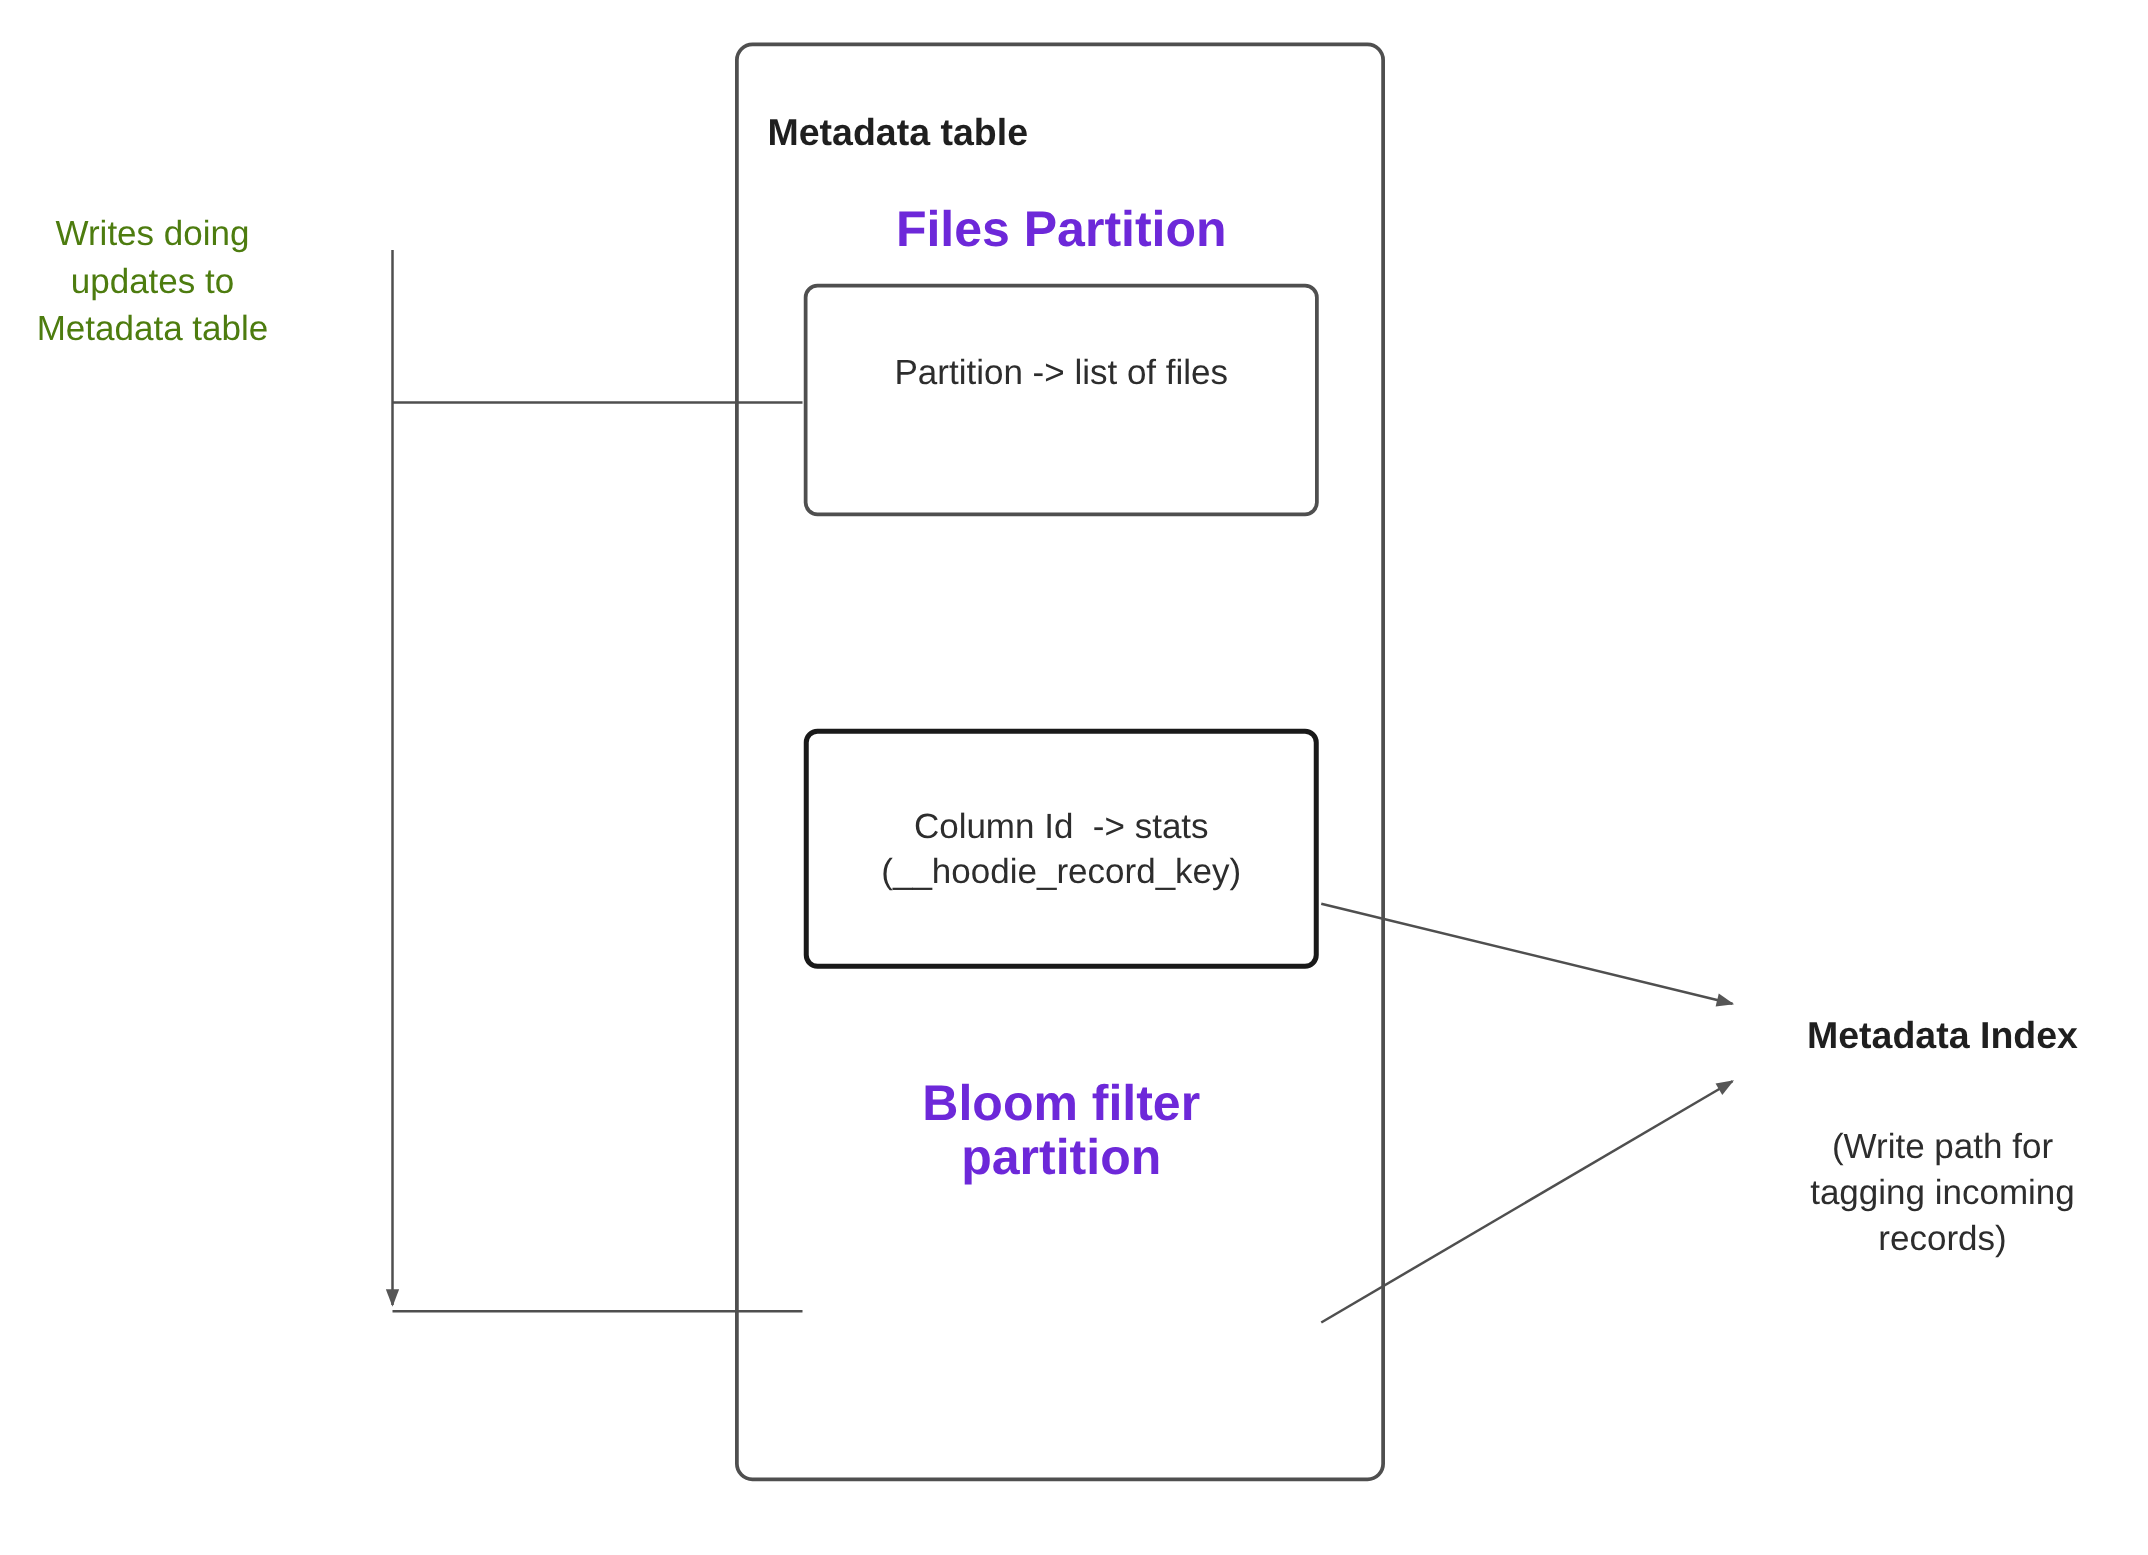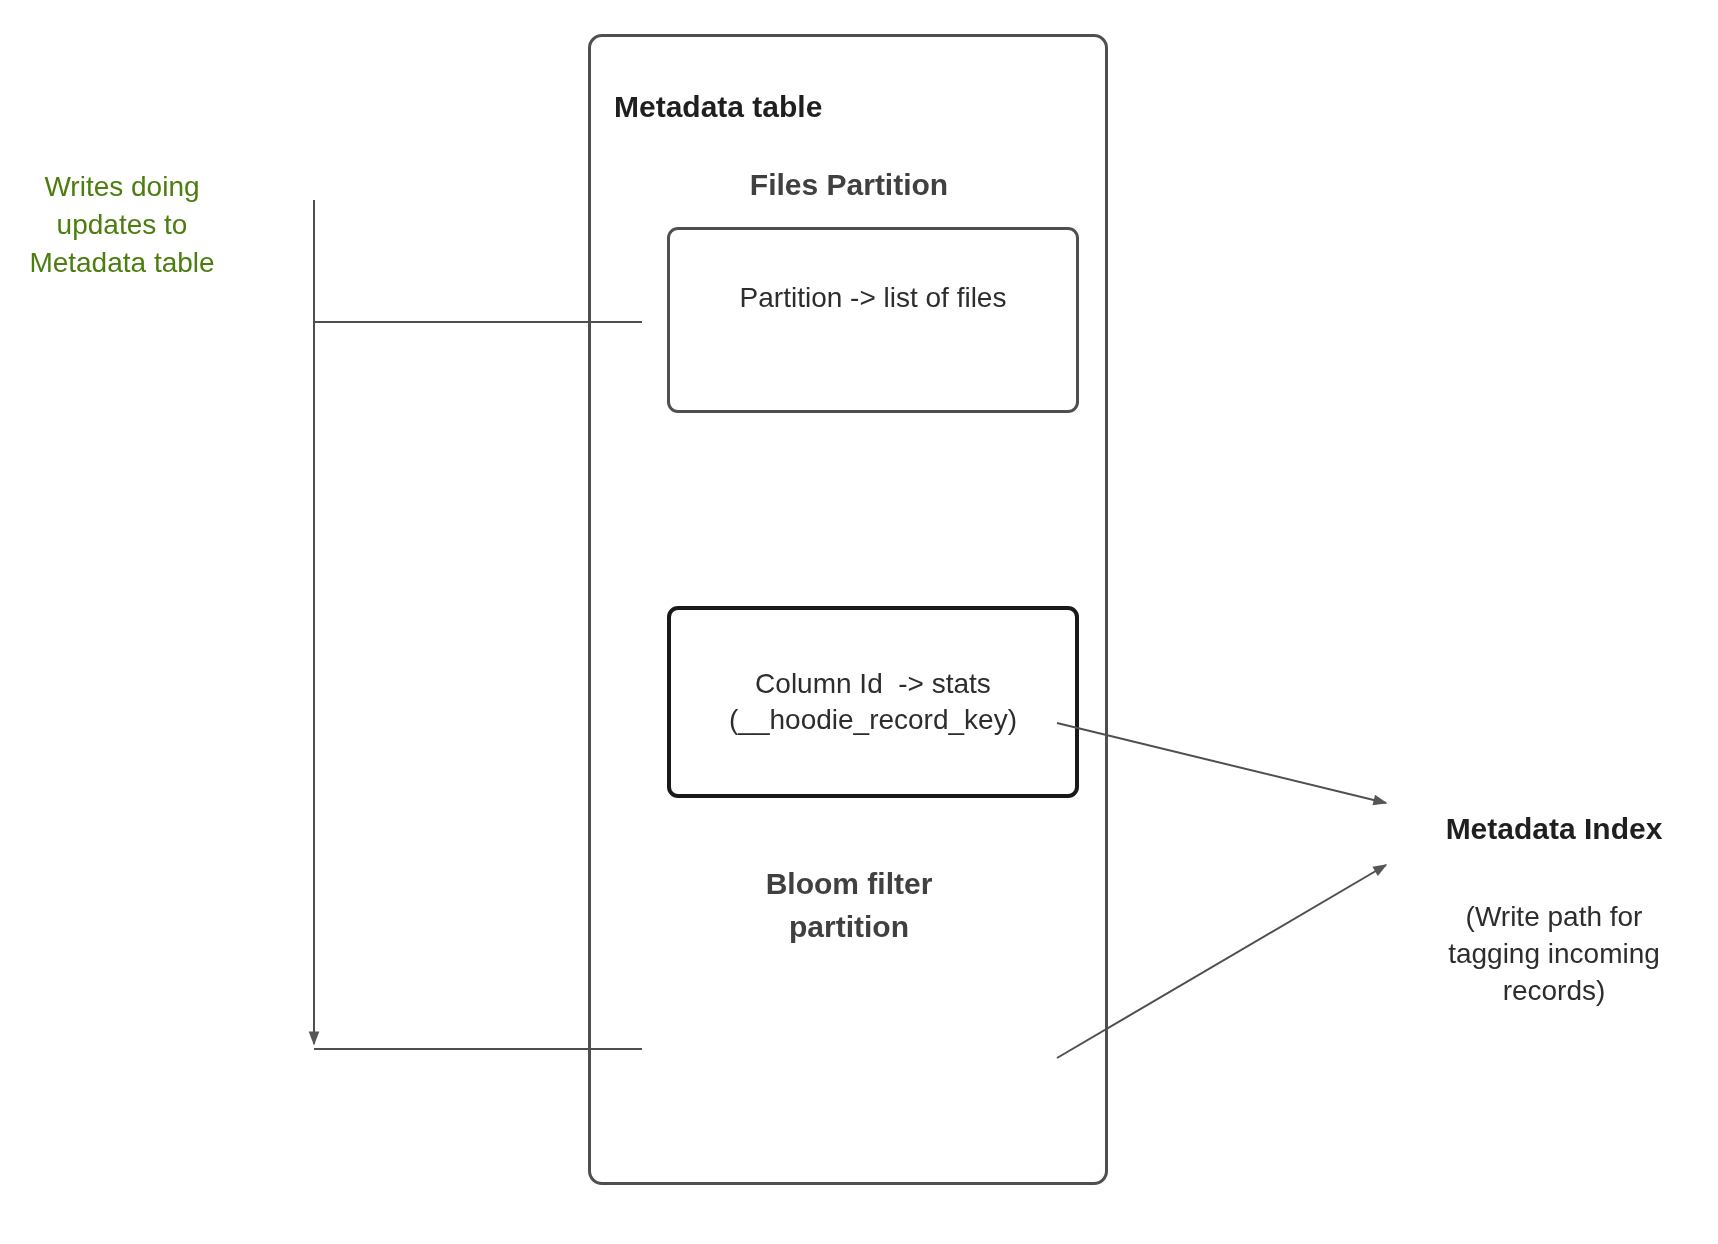--- a/index.html
+++ b/index.html
@@ -28,37 +28,37 @@
     border-radius: 14px;
     background: transparent;
   }
   .mt-title {
     left: 614px; top: 90px;
     font-size: 30px; font-weight: bold; color: #1f1f1f;
   }
 
   .section-heading {
     left: 643px; width: 412px;
-    font-size: 30px; font-weight: bold; color: #404040;
+    font-size: 40px; font-weight: bold; color: #6d28d9;
     line-height: 43px;
   }
   .h-files   { top: 163px; }
   .h-stats   { top: 477px; }
   .h-bloom   { top: 862px; }
 
   .inner-box {
     left: 643px; width: 412px;
     box-sizing: border-box;
     border: 3px solid #4f4f4f;
     border-radius: 11px;
     background: #ffffff;
-    display: flex; align-items: center; justify-content: center; margin-left: 24px;
+    display: flex; align-items: center; justify-content: center;
   }
   .b-files { top: 227px; height: 186px; }
-  .b-stats { top: 606px; height: 192px; border: 4px solid #191919; }
+  .b-stats { top: 583px; height: 192px; border: 4px solid #191919; }
   .b-bloom { top: 967px; height: 188px; }
   .b-files .box-label { padding-bottom: 44px; }
 
   .box-label {
     font-size: 28px; line-height: 36px; color: #2d2d2d;
     text-align: center;
   }
 
   .index-title {
     left: 1388px; top: 812px; width: 332px;

